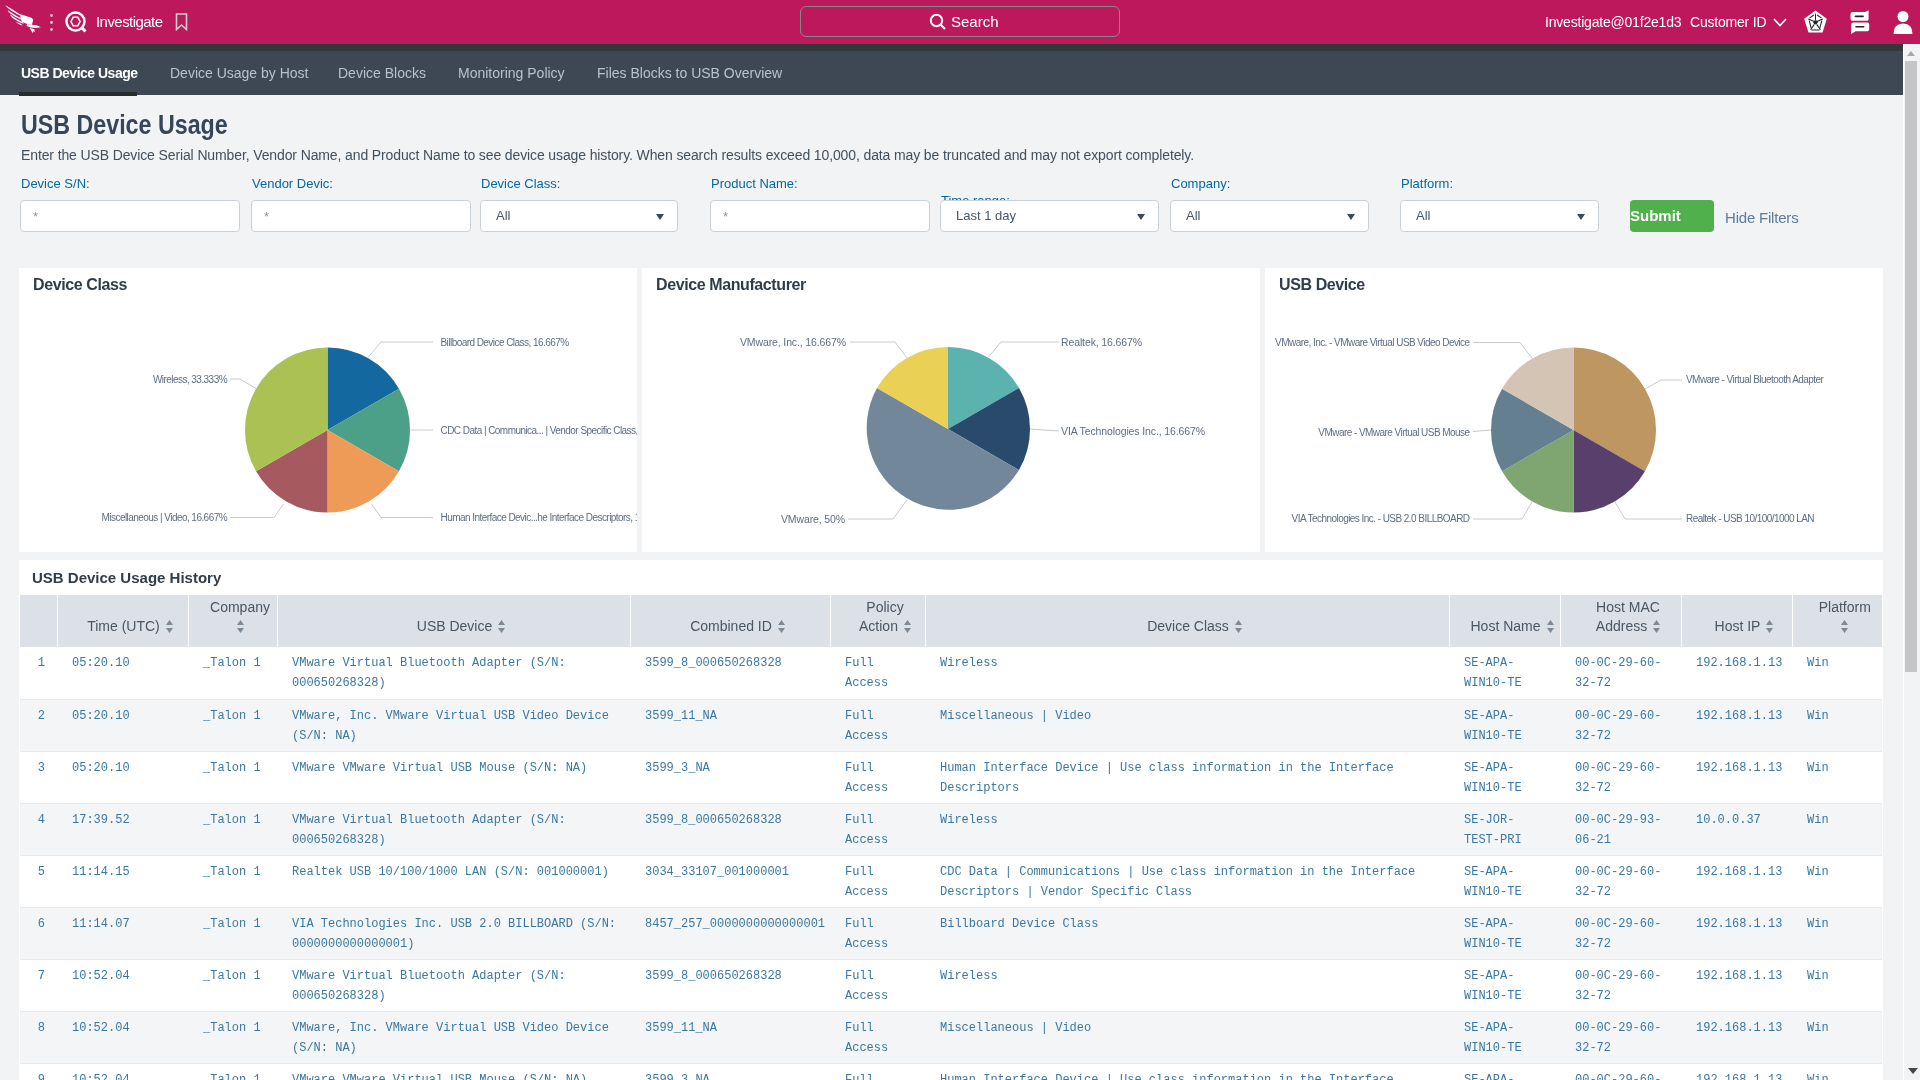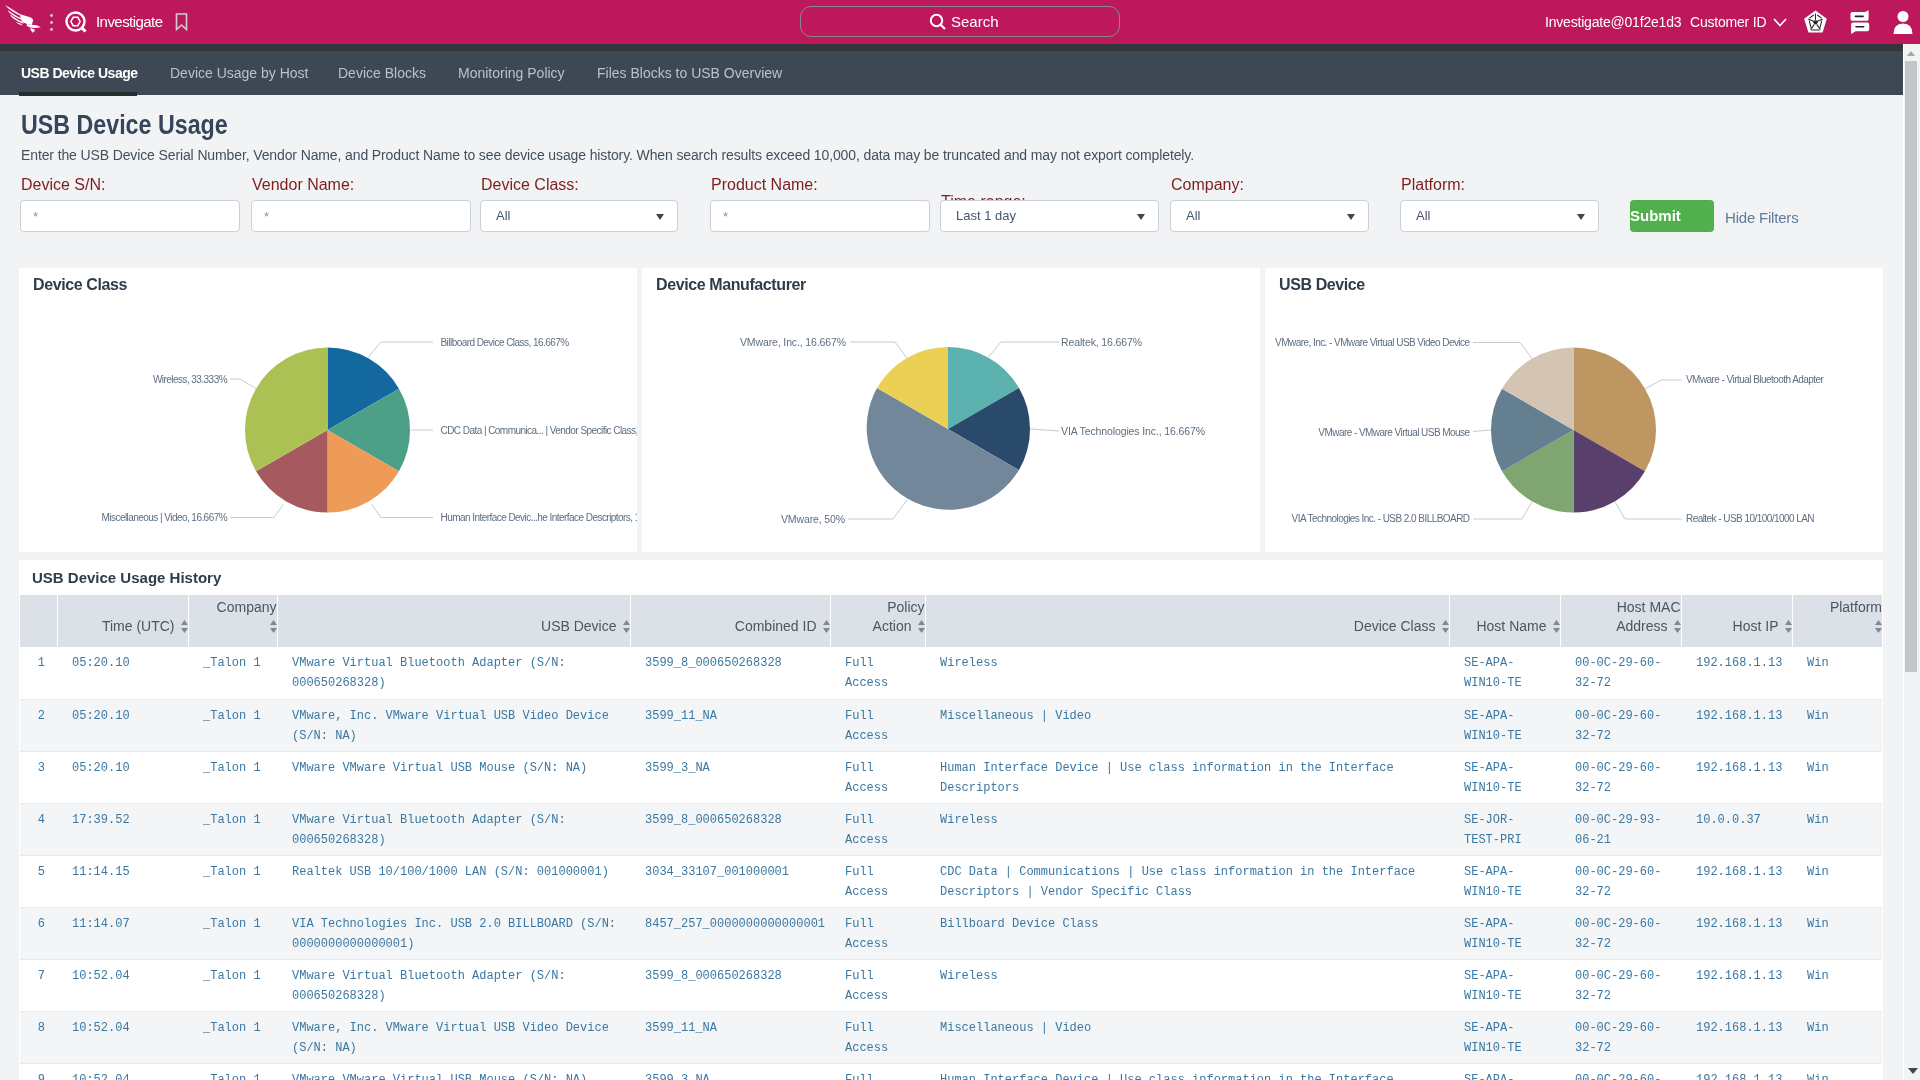--- a/index.html
+++ b/index.html
@@ -7,44 +7,44 @@
 body { font-family:"Liberation Sans", sans-serif; background:#f2f3f5; position:relative; }
 .abs { position:absolute; }
 
 
 #topbar { position:absolute; left:0; top:0; width:1920px; height:44px; background:#be185d; z-index:30; }
 #strip  { position:absolute; left:0; top:44px; width:1920px; height:7px; background:#33373c; z-index:30; }
 #tabbar { position:absolute; left:0; top:51px; width:1920px; height:44px; background:#3d4854; z-index:30; }
 .tab { position:absolute; top:0; height:44px; line-height:44px; font-size:14px; color:#b9c2cb; white-space:nowrap; }
 .tab.active { color:#ffffff; font-weight:bold; letter-spacing:-0.5px; }
 #tabline { position:absolute; left:19px; top:41px; width:118px; height:4px; background:#272c31; }
-#searchbox { position:absolute; left:800px; top:6px; width:320px; height:31px; border:1px solid #85888b; border-radius:11px; color:#fff; }
+#searchbox { position:absolute; left:800px; top:6px; width:320px; height:31px; border:1px solid #85888b; border-radius:6px; color:#fff; }
 #searchbox .lbl { position:absolute; left:150px; top:6px; font-size:15px; color:#fff; }
 .topright { position:absolute; top:0; height:44px; line-height:44px; color:#fff; font-size:14px; letter-spacing:-0.2px; white-space:nowrap; }
 
 
-.flabel { position:absolute; font-size:16px; color:#7f1d1d; }
+.flabel { position:absolute; font-size:13px; color:#0369a1; }
 .finput { position:absolute; top:200px; height:32px; background:#fff; border:1px solid #c9d0d7; border-radius:4px; font-size:13px; color:#8b949d; padding:8px 12px 0 12px; }
 .fselect { position:absolute; top:200px; height:32px; background:#fff; border:1px solid #c9d0d7; border-radius:4px; font-size:13px; color:#46566a; padding:7px 12px 0 15px; }
 .caret { position:absolute; right:13px; top:13px; width:0; height:0; border-left:4px solid transparent; border-right:4px solid transparent; border-top:6px solid #3d4854; }
 #submit { position:absolute; left:1630px; top:200px; width:84px; height:32px; background:#4fb04c; border-radius:4px; color:#fff; font-size:15px; font-weight:bold; line-height:31px; }
 #hidefilters { position:absolute; left:1725px; top:209px; font-size:15px; letter-spacing:-0.2px; color:#5d7b99; }
 
 
 .card { position:absolute; top:268px; width:618px; height:284px; background:#fff; overflow:hidden; }
 .cardtitle { position:absolute; left:14px; top:8px; font-size:16px; font-weight:bold; color:#2f3d4b; letter-spacing:-0.4px; }
 .ctext { font-size:10px; fill:#5e6e80; letter-spacing:-0.55px; }
 .ctext2 { font-size:10.5px; fill:#5e6e80; letter-spacing:-0.12px; }
 .conn { stroke:#c6cacf; stroke-width:1; fill:none; }
 
 
 #tablecard { position:absolute; left:19px; top:560px; width:1864px; height:560px; background:#fff; }
 #tabletitle { position:absolute; left:13px; top:9px; font-size:15px; font-weight:bold; color:#2f3d4b; }
 table { border-collapse:collapse; table-layout:fixed; width:1862px; position:absolute; left:1px; top:35px; }
-th { background:#dbe1e7; vertical-align:bottom; text-align:right; font-weight:normal; font-size:14px; color:#4a5662; padding:0 0 9px 15px; border-right:1px solid #fff; line-height:19px; height:52px; }
+th { background:#dbe1e7; vertical-align:bottom; text-align:center; font-weight:normal; font-size:14px; color:#4a5662; padding:0 0 9px 15px; border-right:1px solid #fff; line-height:19px; height:52px; }
 th:last-child { border-right:none; }
 td { font-family:"Liberation Mono", monospace; font-size:12px; line-height:20px; color:#3a78a2; vertical-align:top; padding:6px 10px 0 15px; }
 tr.body { height:52px; border-bottom:1px solid #e7eaec; }
 tr.even { background:#f4f5f6; }
 td.num { text-align:right; padding-right:12px; padding-left:0; }
 .sorticon { display:inline-block; vertical-align:-2px; margin-left:6px; }
 
 
 #sbtrack { position:absolute; left:1903px; top:44px; width:17px; height:1036px; background:#f2f3f4; border-left:1px solid #fff; z-index:40; }
 #sbup { position:absolute; z-index:41; left:1907px; top:51px; width:0; height:0; border-left:4.5px solid transparent; border-right:4.5px solid transparent; border-bottom:5px solid #a7a8aa; }
@@ -125,21 +125,21 @@
   <div class="tab" style="left:338px;">Device Blocks</div>
   <div class="tab" style="left:458px;">Monitoring Policy</div>
   <div class="tab" style="left:597px;">Files Blocks to USB Overview</div>
   <div id="tabline"></div>
 </div>
 
 <div class="abs" style="left:21px;top:109px;font-size:28px;font-weight:bold;color:#36455a;transform:scaleX(0.83);transform-origin:0 0;white-space:nowrap;">USB Device Usage</div>
 <div class="abs" style="left:21px;top:147px;font-size:14px;letter-spacing:-0.12px;color:#42505e;">Enter the USB Device Serial Number, Vendor Name, and Product Name to see device usage history. When search results exceed 10,000, data may be truncated and may not export completely.</div>
 
 <div class="flabel" style="left:21px;top:176px;">Device S/N:</div>
-<div class="flabel" style="left:252px;top:176px;">Vendor Name:</div>
+<div class="flabel" style="left:252px;top:176px;">Vendor Devic:</div>
 <div class="flabel" style="left:481px;top:176px;">Device Class:</div>
 <div class="flabel" style="left:711px;top:176px;">Product Name:</div>
 <div class="flabel" style="left:941px;top:176px;margin-top:17px;">Time range:</div>
 <div class="flabel" style="left:1171px;top:176px;">Company:</div>
 <div class="flabel" style="left:1401px;top:176px;">Platform:</div>
 
 <div class="finput" style="left:20px;width:220px;">*</div>
 <div class="finput" style="left:251px;width:220px;">*</div>
 <div class="fselect" style="left:480px;width:198px;">All<div class="caret"></div></div>
 <div class="finput" style="left:710px;width:220px;">*</div>

